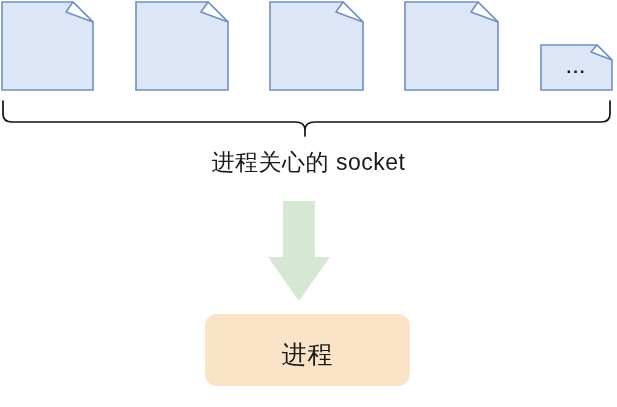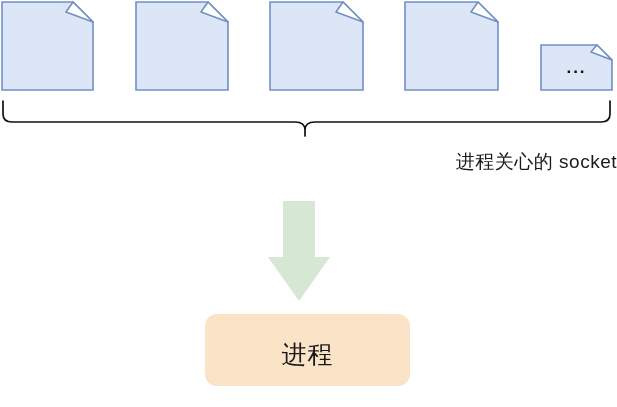--- a/index.html
+++ b/index.html
@@ -26,22 +26,22 @@
     left: 0;
     top: 0;
     width: 617px;
     height: 407px;
   }
   .label-group-text {
     position: absolute;
     left: 0;
     top: 145px;
     width: 617px;
-    text-align: right;
-    font-size: 19px;
+    text-align: center;
+    font-size: 23px;
     color: #1a1a1a;
     letter-spacing: 0.5px;
     line-height: 34px;
     white-space: nowrap;
   }
   .proc-box-text {
     position: absolute;
     left: 205px;
     top: 314px;
     width: 205px;

